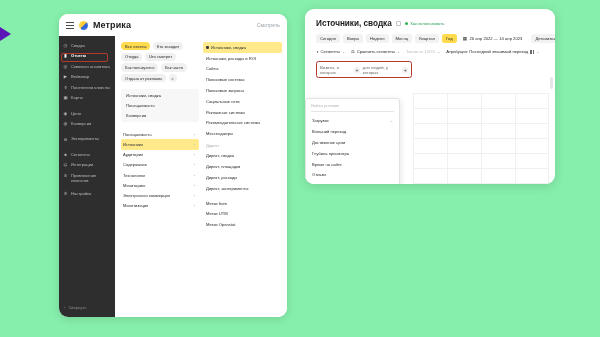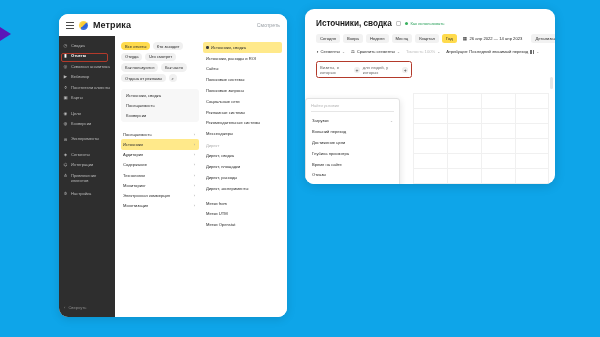--- a/index.html
+++ b/index.html
@@ -2,21 +2,21 @@
 <html><head>
 <meta charset="utf-8">
 <style>
   * { box-sizing: border-box; margin: 0; padding: 0; }
   html, body {
     width: 600px; height: 337px;
     background: #ffffff;
     font-family: "Liberation Sans", sans-serif;
     overflow: hidden;
   }
-  .stage { position: relative; width: 600px; height: 337px; background:#0ea5e9; }
+  .stage { position: relative; width: 600px; height: 337px; background:#86efac; }
 
   
   .pointer-arrow {
     position: absolute; left: 0px; top: 27px;
     width: 0; height: 0;
     border-top: 7px solid transparent;
     border-bottom: 7px solid transparent;
     border-left: 11px solid #5B16B8;
   }
 

